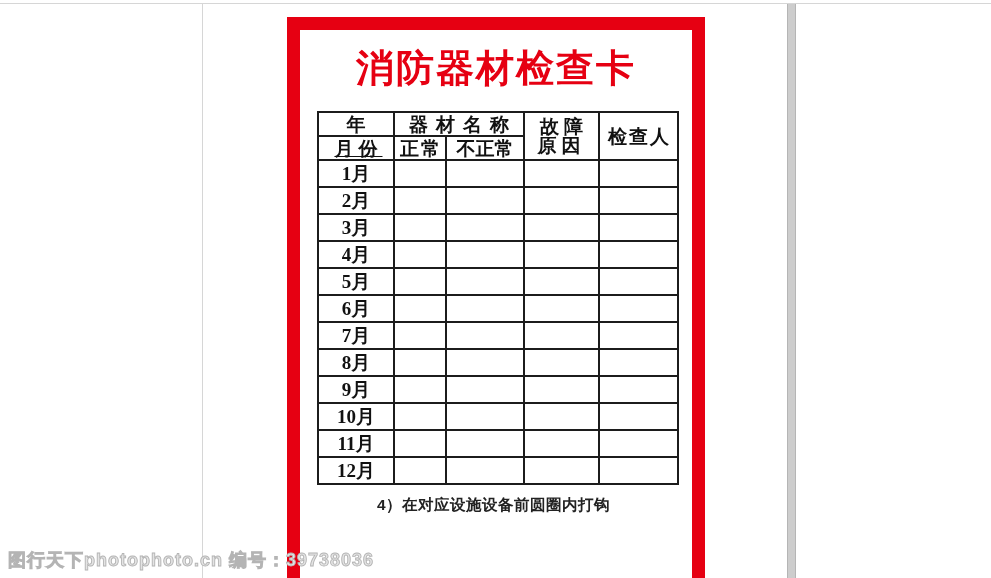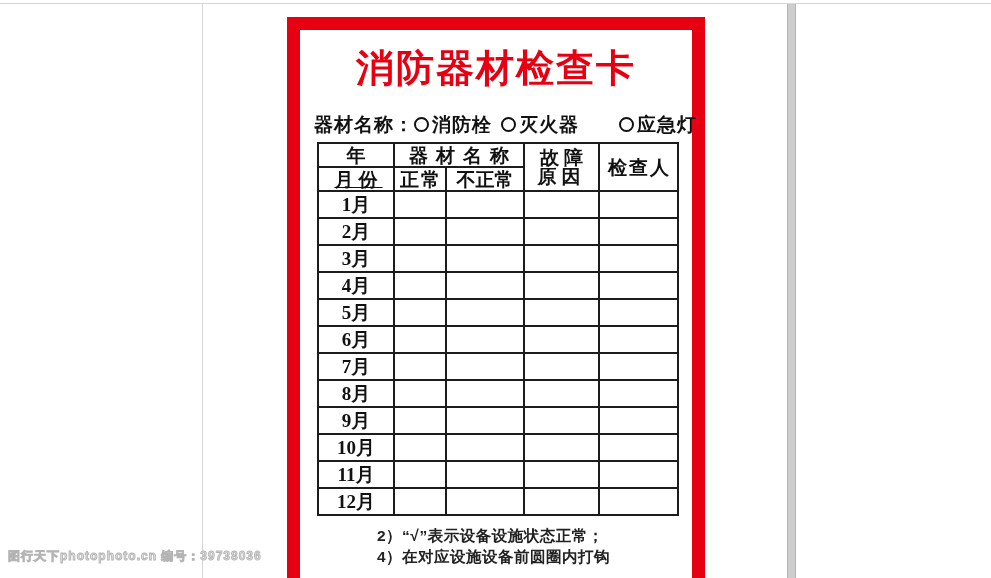--- a/index.html
+++ b/index.html
@@ -57,38 +57,35 @@
   td.c-fault{line-height:1.12;letter-spacing:5px;text-indent:5px;border-radius:6px;}
   td.c-inspector{letter-spacing:2px;text-indent:2px;}
   td.c-month{letter-spacing:5px;text-indent:5px;text-decoration:underline;}
   td.c-normal{letter-spacing:2px;text-indent:2px;}
   .notes{
     margin:9px 0 0 20px;font-size:15.5px;font-weight:600;color:#222;
     line-height:21px;letter-spacing:0.5px;white-space:nowrap;
   }
   .note-indent{padding-left:57px;}
   .watermark{
-    position:absolute;left:8px;top:548px;font-size:12px;font-weight:bold;
+    position:absolute;left:8px;top:548px;font-size:18px;font-weight:bold;
     color:#e4e4e4;-webkit-text-stroke:0.9px #b4b4b4;letter-spacing:1px;
   }
 </style>
 </head>
 <body>
 
 <div class="top-line"></div>
 <div class="v-line"></div>
 <div class="scroll-bar"></div>
 
 <div class="card">
   <h1 class="card-title">消防器材检查卡</h1>
 
   <div class="equip">
-    <div class="equip-line">
-      <span>器材名称：</span><span class="opt"><span class="circle"></span><span>消防栓</span></span><span class="opt"><span class="circle"></span><span>灭火器</span></span><span class="opt opt-gap"><span class="circle"></span><span>应急灯</span></span>
-    </div>
   </div>
 
   <table class="grid">
     <colgroup>
       <col style="width:76px">
         <col style="width:52px">
         <col style="width:78px">
         <col style="width:75px">
         <col style="width:79px">
     </colgroup>
@@ -187,18 +184,17 @@
           <td>12月</td>
           <td></td>
           <td></td>
           <td></td>
           <td></td>
         </tr>
     </tbody>
   </table>
 
   <div class="notes">
-    <div class="note-indent">2）“√”表示设备设施状态正常；</div>
     <div class="note-indent">4）在对应设施设备前圆圈内打钩</div>
   </div>
 </div>
 
 <div class="watermark">图行天下photophoto.cn  编号：39738036</div>
 
 </body></html>

